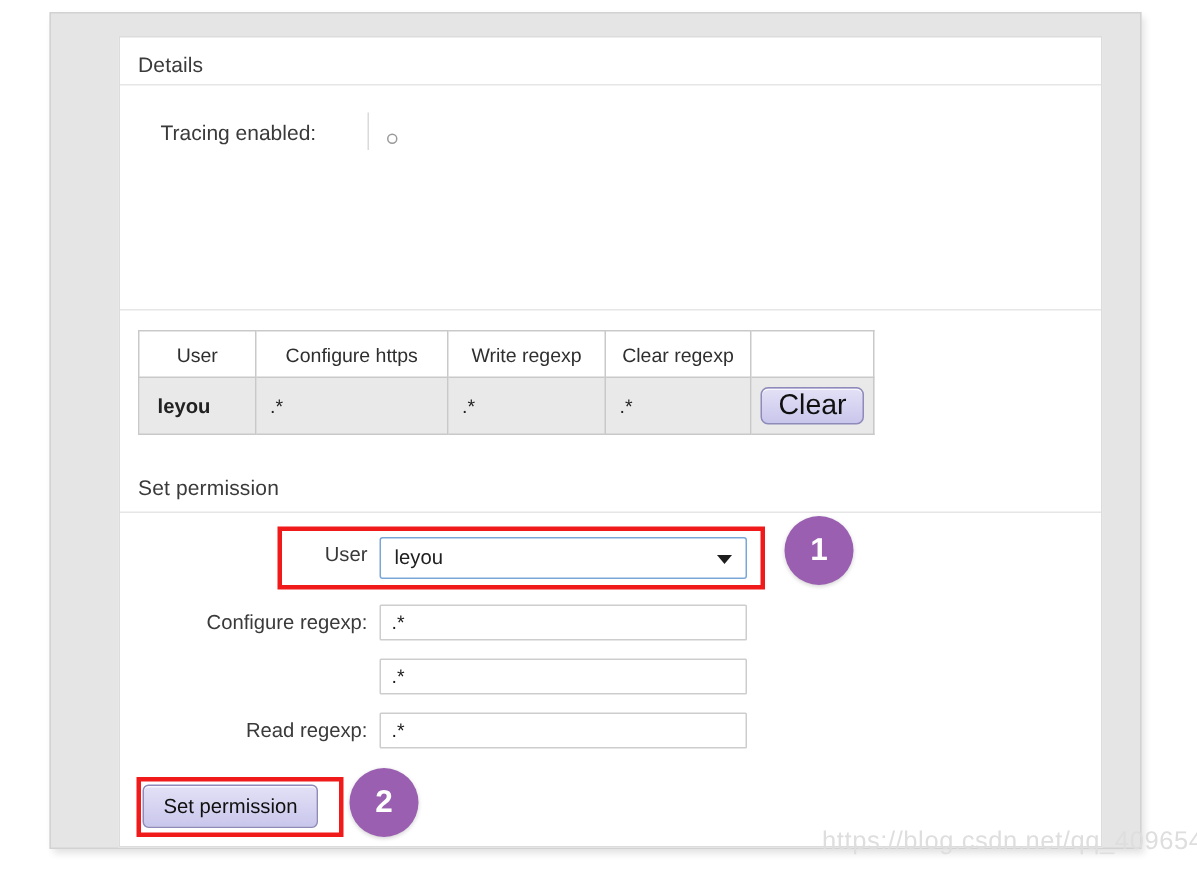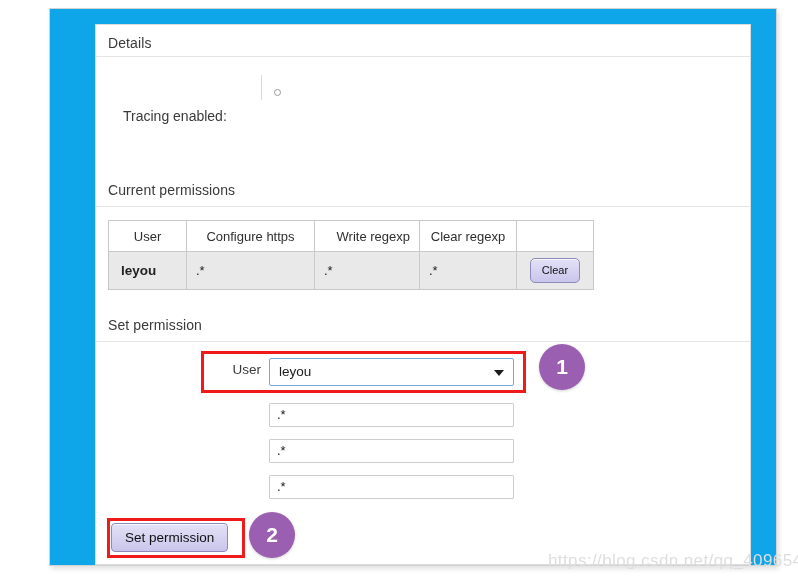--- a/index.html
+++ b/index.html
@@ -13,24 +13,24 @@
   #root {
     position: relative;
     width: 798px; height: 582px;
     background: #ffffff;
     overflow: hidden;
   }
 
   
   .outer-frame {
     position: absolute;
-    left: 49px; top: 8px;
+    left: 33px; top: 8px;
     width: 728px; height: 558px;
     border: 1px solid #d2d2d2;
-    background: #0ea5e9;
+    background: #e5e5e5;
     box-shadow: 2px 3px 5px rgba(0,0,0,0.12);
   }
   .inner-panel {
     position: absolute;
     left: 45px; top: 15px;
     width: 656px; height: 541px;
     border: 1px solid #dcdcdc;
     background: #ffffff;
     overflow: hidden;
   }
@@ -52,21 +52,20 @@
   
   .t-details { left: 12px; top: 10px; }
   .r-details { left: 0px; top: 31px; width: 654px; }
 
   
   .tracing-label {
     position: absolute;
     left: 27px; top: 55px;
     font-size: 14px; color: #3a3a3a;
     white-space: nowrap;
-    margin-top: 28px;
   }
   .tracing-divider {
     position: absolute;
     left: 165px; top: 50px;
     width: 1px; height: 25px;
     background: #dadada;
   }
   .tracing-indicator {
     position: absolute;
     left: 178px; top: 64px;
@@ -119,40 +118,40 @@
     padding: 0 9px;
     height: 31px;
     vertical-align: middle;
     font-weight: normal;
     text-align: left;
     background: #ffffff;
   }
   .perm-table th { text-align: center; color: #2f2f2f; white-space: nowrap; }
   .perm-table th.c-user { width: 78px; }
   .perm-table th.c-conf { width: 128px; }
-  .perm-table th.c-write { width: 105px; text-align: right; }
+  .perm-table th.c-write { width: 105px; }
   .perm-table th.c-read { width: 97px; }
   .perm-table th.c-act  { width: 77px; border-right: 1px solid #c9c9c9; }
   .perm-table tbody td {
     background: #e9e9e9;
     height: 38px;
   }
   .perm-table td.cell-user {
     font-weight: bold;
     font-size: 13.5px;
     text-align: left;
     padding-left: 12px;
   }
   .perm-table td.cell-action { text-align: center; padding: 0 6px; }
 
   
   .lav-btn {
     display: inline-block;
     font-family: "Liberation Sans", sans-serif;
-    font-size: 11px;
+    font-size: 19px;
     color: #101010;
     background: linear-gradient(to bottom, #e3e1f6 0%, #c9c6ec 100%);
     border: 1px solid #8e8ab9;
     border-radius: 5px;
     padding: 4px 11px;
     cursor: pointer;
     line-height: 15px;
     box-shadow: inset 0 1px 0 rgba(255,255,255,0.7);
   }
   .btn-setperm {
@@ -266,21 +265,20 @@
     <div class="inner-panel">
 
       <div class="section-title t-details">Details</div>
       <div class="hrule r-details"></div>
 
       <div class="tracing-label">Tracing enabled:</div>
       <div class="tracing-divider"></div>
       <div class="tracing-indicator"></div>
 
 
-      <div class="section-title t-current">Current permissions</div>
       <div class="hrule r-current"></div>
 
       <table class="perm-table">
         <thead>
           <tr>
             <th class="c-user">User</th>
             <th class="c-conf">Configure https</th>
             <th class="c-write">Write regexp</th>
             <th class="c-read">Clear regexp</th>
             <th class="c-act"></th>
@@ -301,28 +299,30 @@
 
       <div class="section-title t-setperm">Set permission</div>
       <div class="hrule r-setperm"></div>
 
       <div class="form-label l-user">User</div>
       <div class="user-select">
         <span class="val">leyou</span>
         <span class="caret"></span>
       </div>
 
+      <div class="form-label l-conf">Configure regexp:</div>
       <div class="txt-input i-conf">
         <span class="val">.*</span>
       </div>
 
       <div class="txt-input i-write">
         <span class="val">.*</span>
       </div>
 
+      <div class="form-label l-read">Read regexp:</div>
       <div class="txt-input i-read">
         <span class="val">.*</span>
       </div>
 
       <button class="lav-btn btn-setperm">Set permission</button>
 
       <div class="red-box rb-user"></div>
       <div class="red-box rb-btn"></div>
 
       <div class="badge badge-1">1</div>

